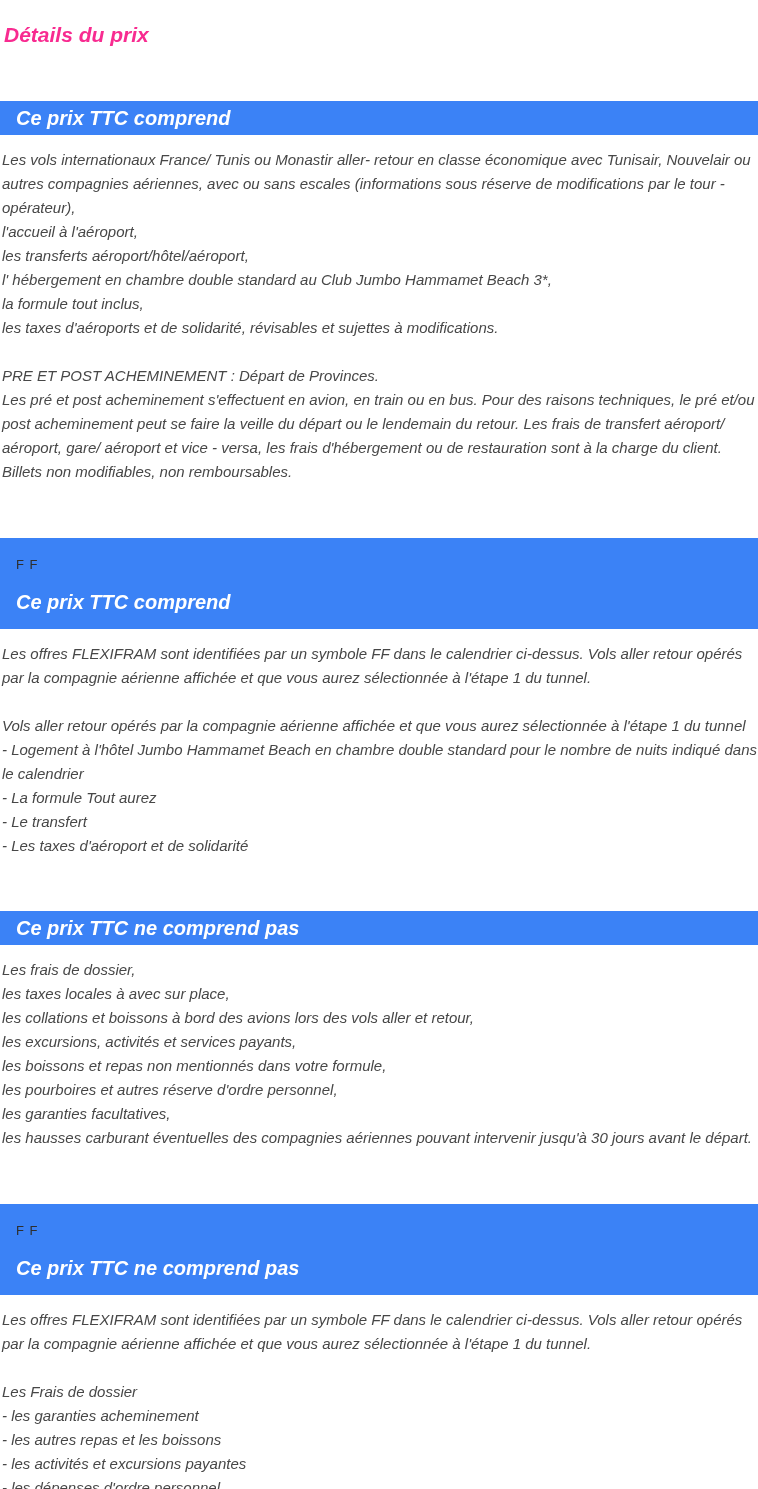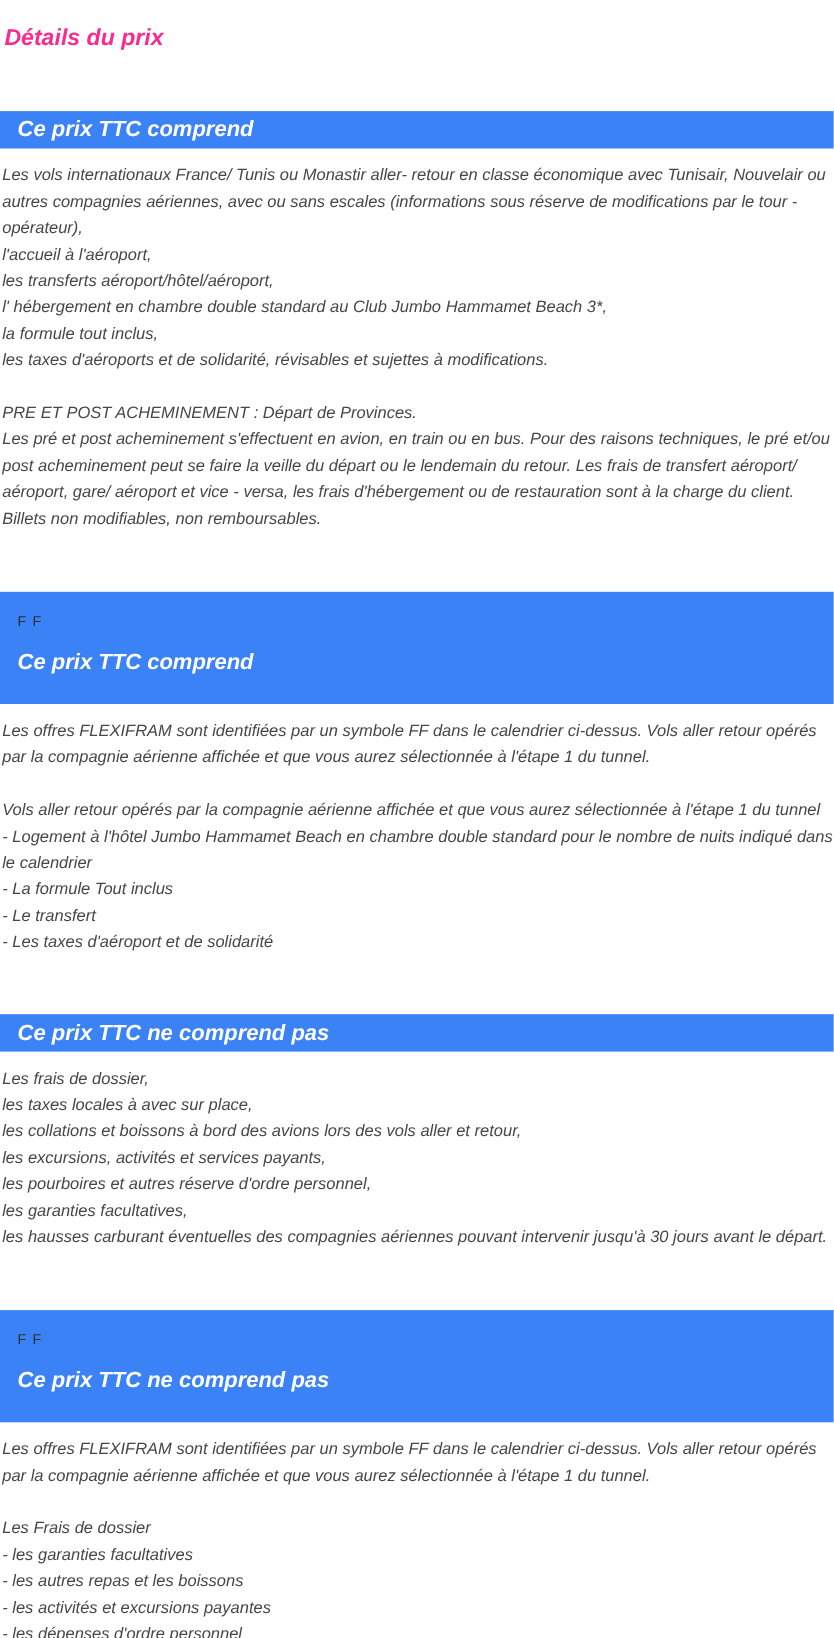--- a/index.html
+++ b/index.html
@@ -29,21 +29,21 @@
     box-sizing: border-box;
   }
   .banner.simple {
     margin-top: 53px;
     height: 34px;
     line-height: 34px;
     padding: 0 16px;
   }
   .banner.ff-block {
     margin-top: 54px;
-    padding: 20px 16px 24px 16px;
+    padding: 20px 16px 13px 16px;
   }
   .banner-heading {
     color: #ffffff;
     font-size: 20px;
     font-weight: 700;
     font-style: italic;
   }
   .ff-block .banner-heading {
     margin-top: 17px;
     line-height: 27px;
@@ -89,42 +89,43 @@
 </div>
 
 <div class="banner ff-block">
   <div class="ff-label">F F</div>
   <div class="banner-heading">Ce prix TTC comprend</div>
 </div>
 <div class="content">
   <p>Les offres FLEXIFRAM sont identifiées par un symbole FF dans le calendrier ci-dessus. Vols aller retour opérés par la compagnie aérienne affichée et que vous aurez sélectionnée à l'étape 1 du tunnel.</p>
   <p class="spacer-top">Vols aller retour opérés par la compagnie aérienne affichée et que vous aurez sélectionnée à l'étape 1 du tunnel</p>
   <p>- Logement à l'hôtel Jumbo Hammamet Beach en chambre double standard pour le nombre de nuits indiqué dans le calendrier</p>
-  <p>- La formule Tout inclus</p>
+  <p>- La formule Tout aurez</p>
   <p>- Le transfert</p>
   <p>- Les taxes d'aéroport et de solidarité</p>
 </div>
 
 <div class="banner simple">
   <span class="banner-heading">Ce prix TTC ne comprend pas</span>
 </div>
 <div class="content">
   <p>Les frais de dossier,</p>
   <p>les taxes locales à avec sur place,</p>
   <p>les collations et boissons à bord des avions lors des vols aller et retour,</p>
   <p>les excursions, activités et services payants,</p>
+  <p>les boissons et repas non mentionnés dans votre formule,</p>
   <p>les pourboires et autres réserve d'ordre personnel,</p>
   <p>les garanties facultatives,</p>
   <p>les hausses carburant éventuelles des compagnies aériennes pouvant intervenir jusqu'à 30 jours avant le départ.</p>
 </div>
 
 <div class="banner ff-block">
   <div class="ff-label">F F</div>
   <div class="banner-heading">Ce prix TTC ne comprend pas</div>
 </div>
 <div class="content">
   <p>Les offres FLEXIFRAM sont identifiées par un symbole FF dans le calendrier ci-dessus. Vols aller retour opérés par la compagnie aérienne affichée et que vous aurez sélectionnée à l'étape 1 du tunnel.</p>
   <p class="spacer-top">Les Frais de dossier</p>
-  <p>- les garanties facultatives</p>
+  <p>- les garanties acheminement</p>
   <p>- les autres repas et les boissons</p>
   <p>- les activités et excursions payantes</p>
   <p>- les dépenses d'ordre personnel</p>
 </div>
 
 </body></html>

